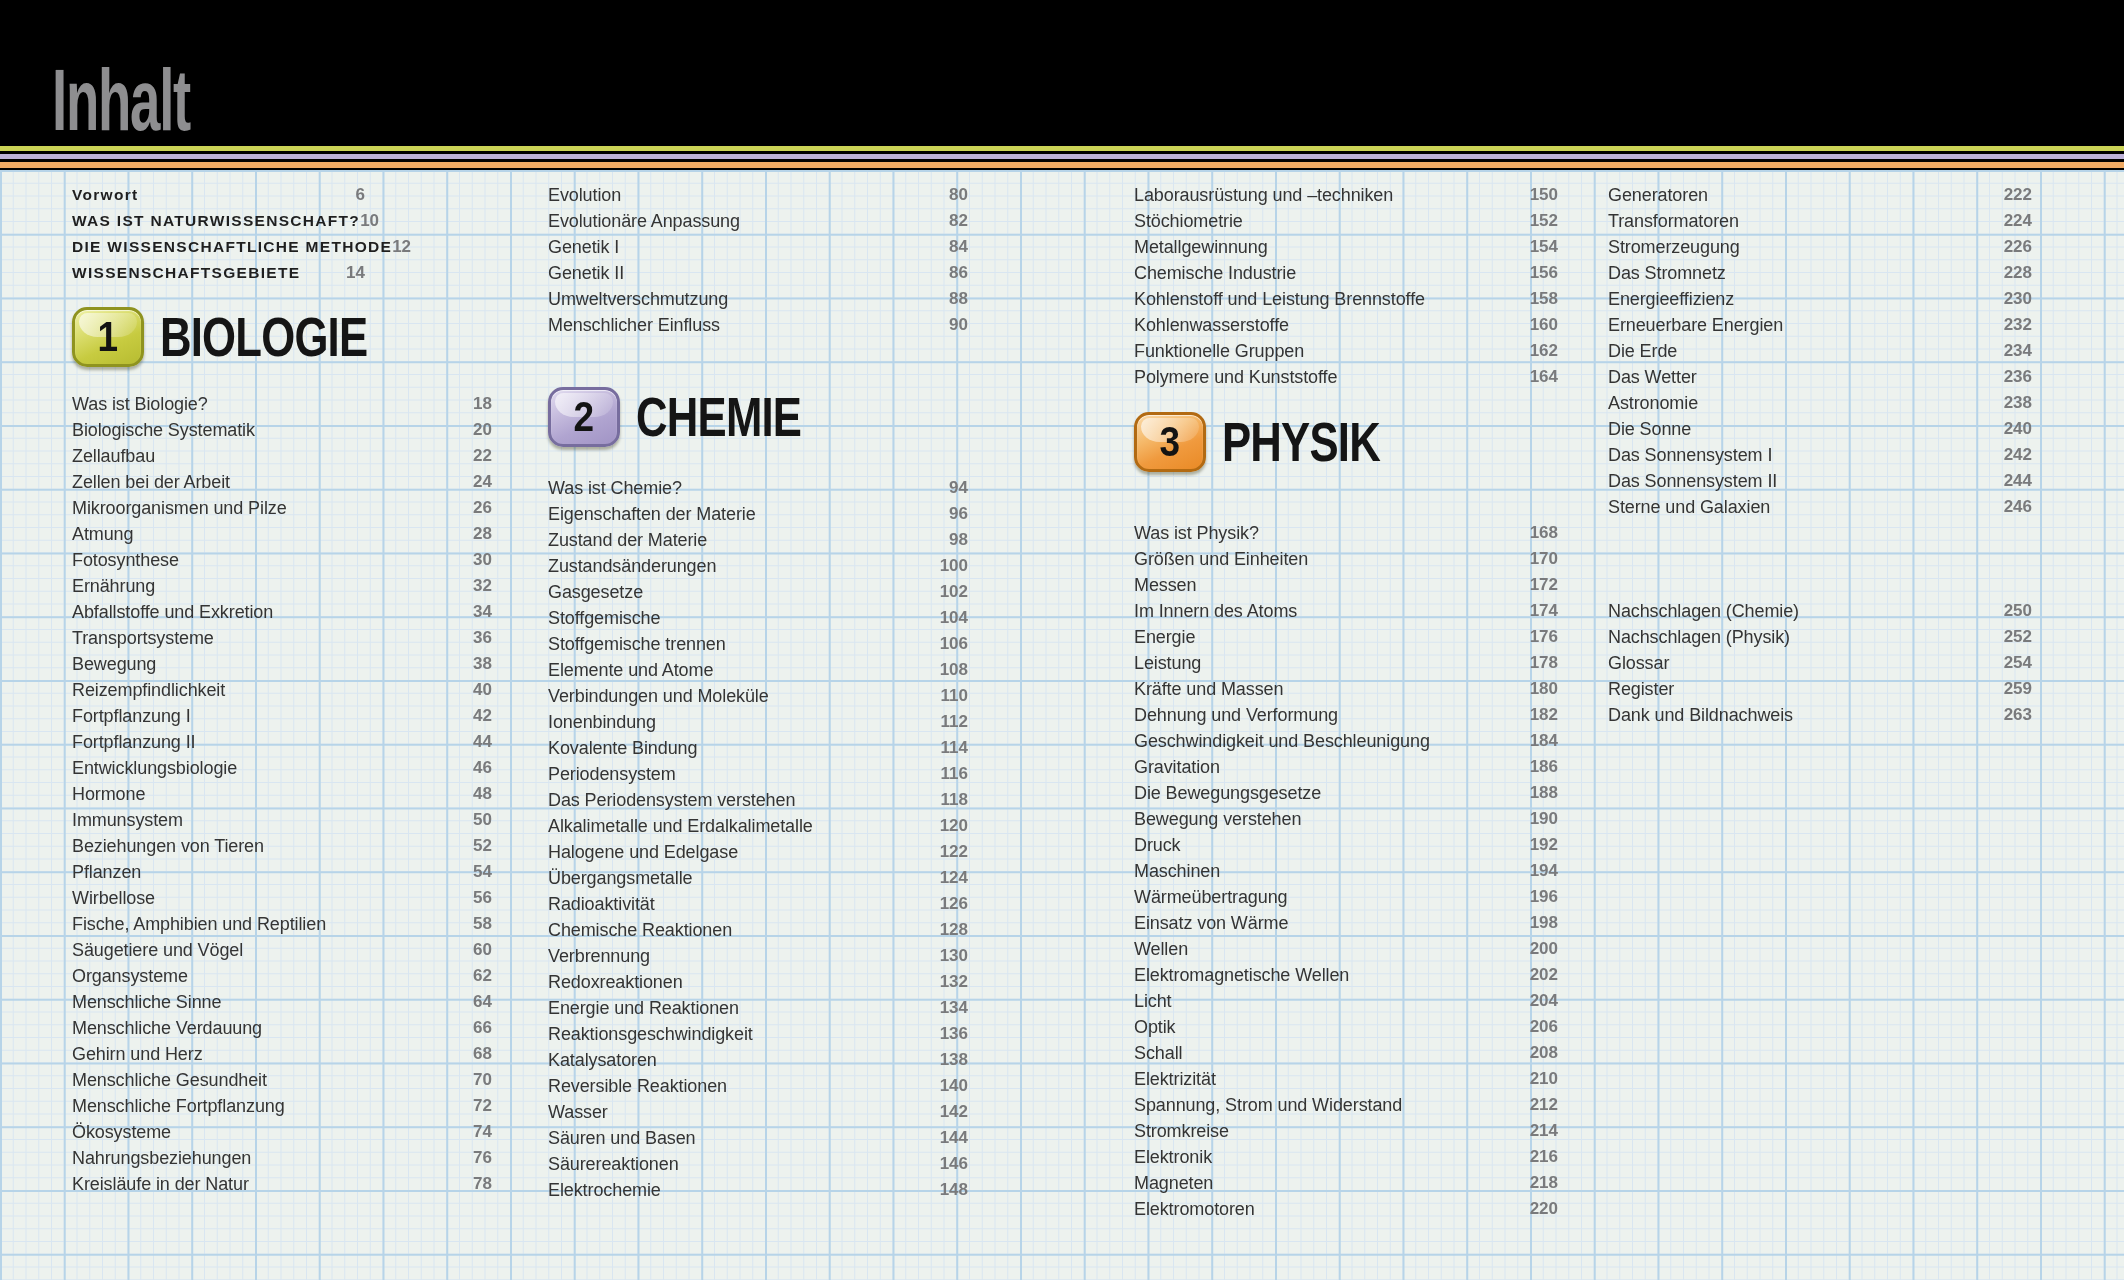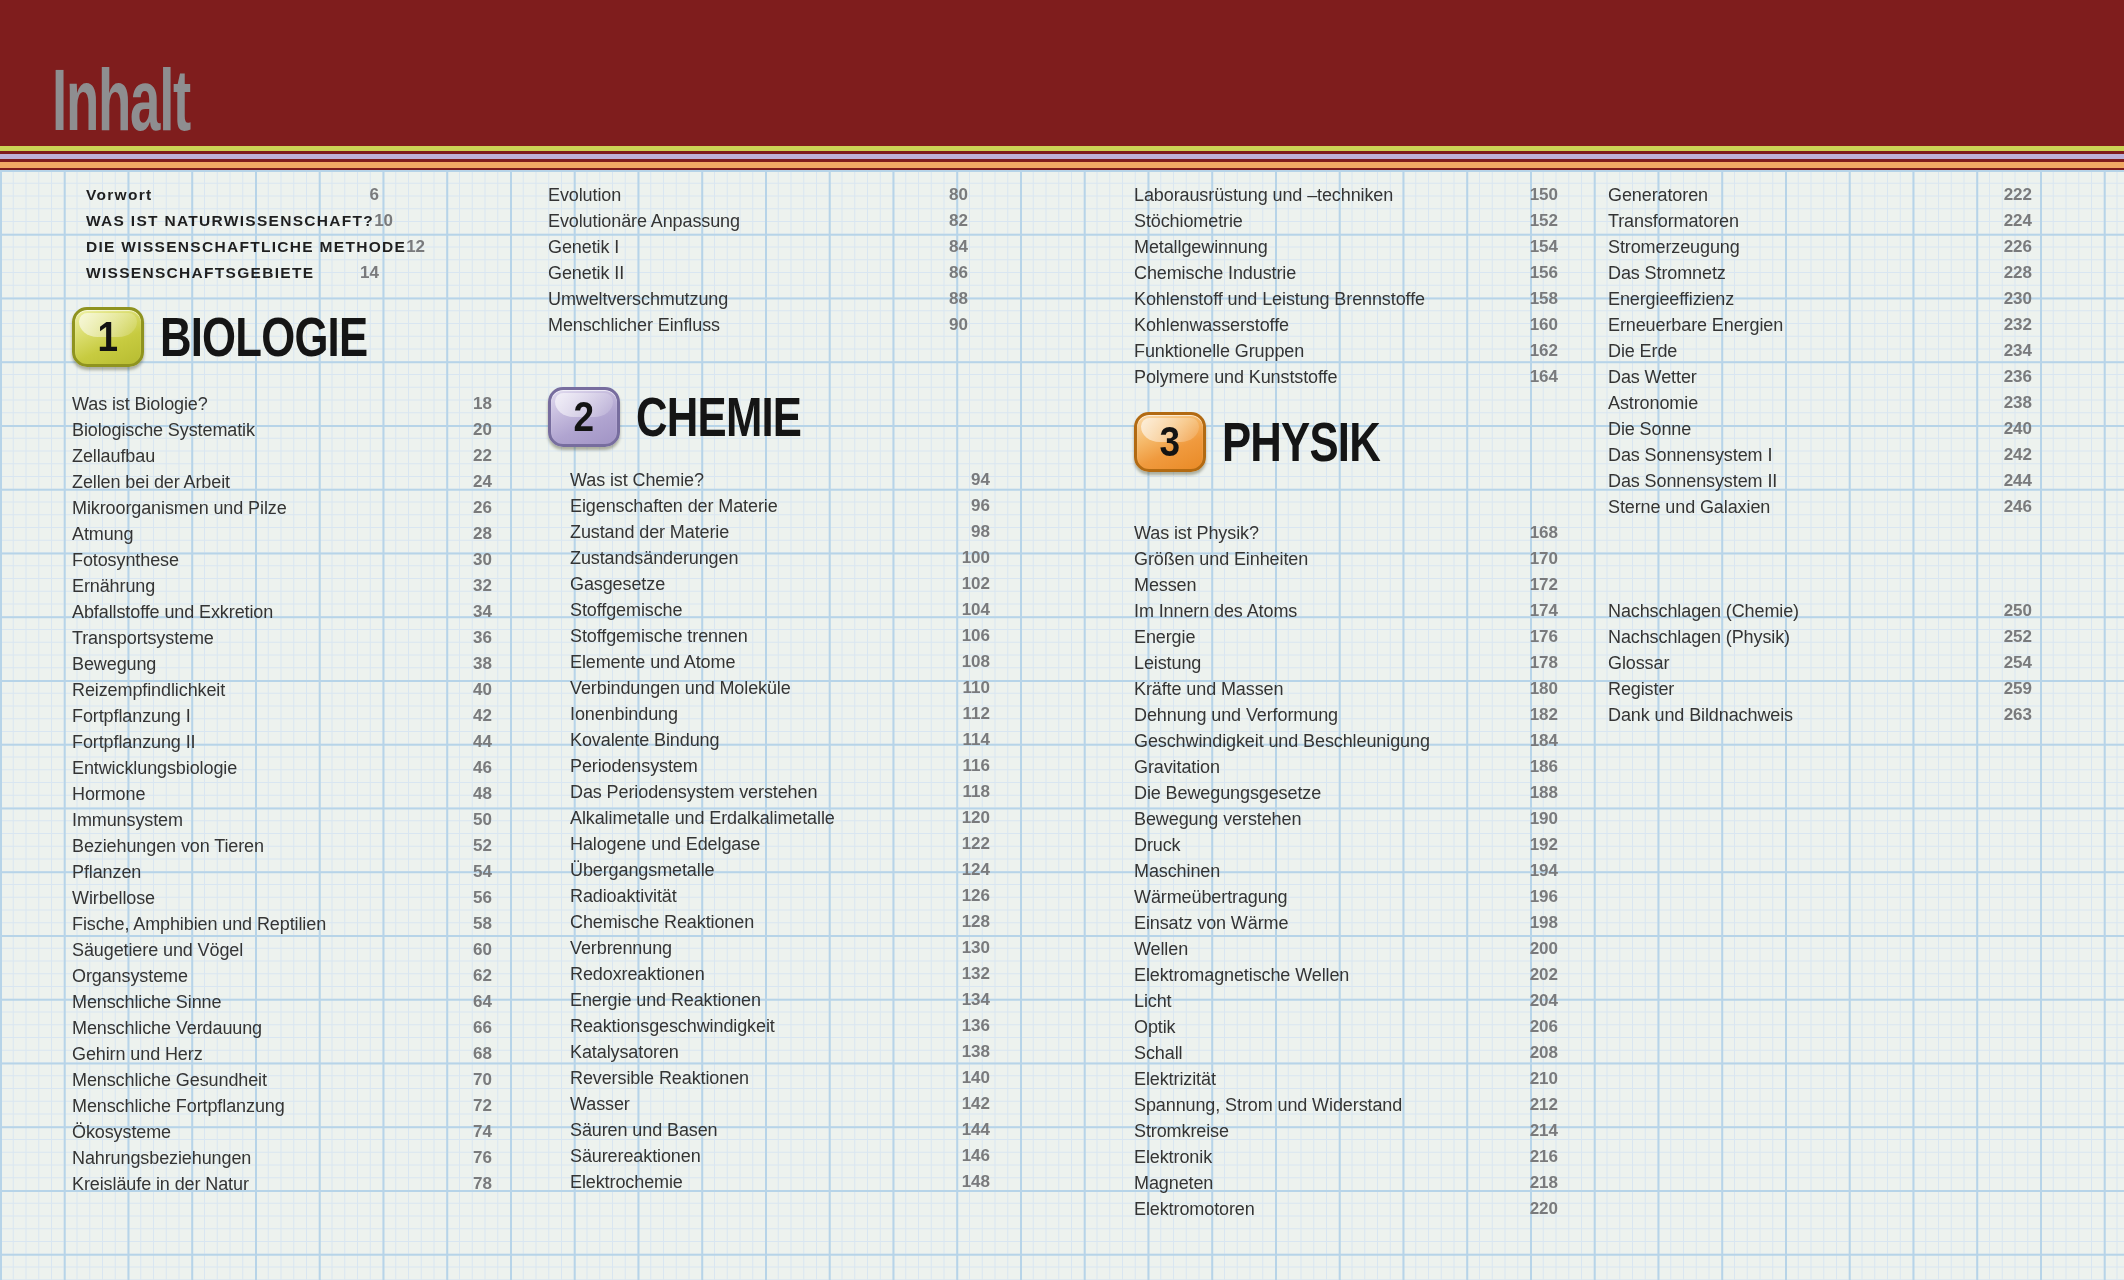--- a/index.html
+++ b/index.html
@@ -1,16 +1,16 @@
 <!DOCTYPE html>
 <html><head>
 <meta charset="utf-8">
 <style>
   html,body{margin:0;padding:0;background:#ffffff;}
-  .page{position:relative;width:2124px;height:1280px;background:#7f1d1d;overflow:hidden;
+  .page{position:relative;width:2124px;height:1280px;background:#000000;overflow:hidden;
         font-family:"Liberation Sans",sans-serif;}
 
   
   .title{position:absolute;left:52px;top:56px;margin:0;font-size:88px;font-weight:bold;
          color:#8e8e90;line-height:1;letter-spacing:-2px;
          transform:scaleX(.62);transform-origin:left top;white-space:nowrap;}
 
   
   .line{position:absolute;left:0;width:2124px;}
   .line-green {top:146px;height:5px;background:#cbd356;}
@@ -32,25 +32,25 @@
   .col-1{left:72px;  width:420px;}
   .col-2{left:548px; width:420px;text-align:right;}
   .col-3{left:1134px;width:424px;}
   .col-4{left:1608px;width:424px;}
 
   .block{position:absolute;left:0;width:100%;}
   .slot-front,.slot-list-a{top:12px;}
   .col-1 .slot-badge{top:136px;}
   .col-1 .slot-list {top:221px;}
   .col-2 .slot-badge{top:216px;}
-  .col-2 .slot-list {top:297px;padding-left:22px;}
+  .col-2 .slot-list {top:305px;}
   .col-3 .slot-badge{top:241px;}
   .col-3 .slot-list {top:325px;margin-top:25px;}
   .col-4 .slot-list-b{top:428px;}
-  .front-block{width:293px;margin-left:14px;}
+  .front-block{width:293px;}
 
   
   .row{height:26px;display:flex;justify-content:space-between;align-items:center;}
   .row .label{font-size:18px;color:#343434;letter-spacing:-.1px;white-space:nowrap;}
   .row .num{font-size:17px;font-weight:bold;color:#797a7c;white-space:nowrap;}
   .row.front .label{font-size:15.5px;font-weight:bold;color:#1f1f1f;letter-spacing:1.3px;}
 
   
   .badge-block{display:flex;align-items:center;gap:16px;height:62px;}
   .badge{position:relative;width:66px;height:54px;border-radius:15px;border:3px solid;

